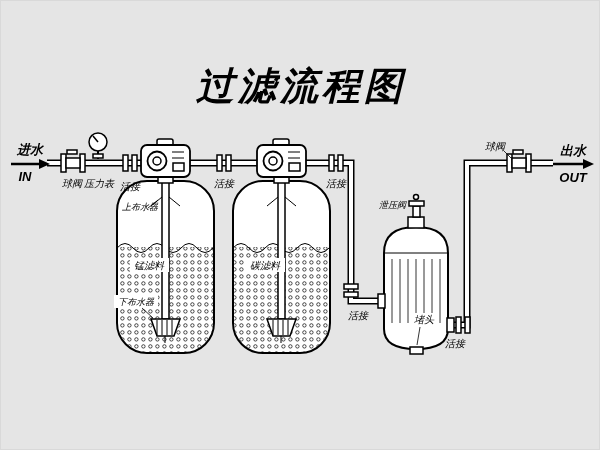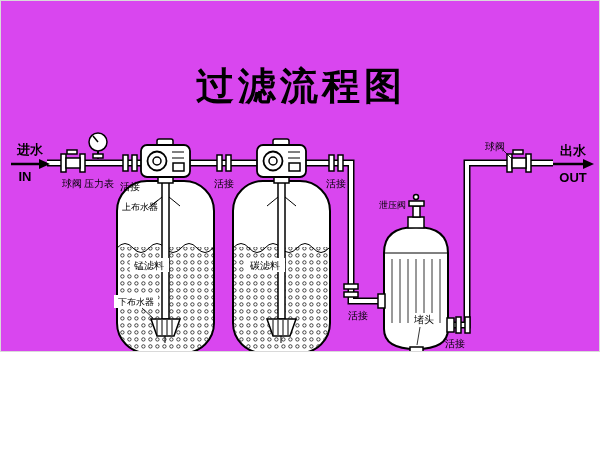--- a/index.html
+++ b/index.html
@@ -1,19 +1,20 @@
 <!DOCTYPE html>
 <html><head>
 <meta charset="utf-8">
 <style>
   html,body{margin:0;padding:0;background:#fff;}
   .canvas{
-    position:relative;width:600px;height:352px;box-sizing:border-box;
-    border:1px solid #d9d9d9;background:#d946ef;overflow:hidden;
+    position:relative;width:600px;height:450px;box-sizing:border-box;
+    border:1px solid #d9d9d9;background:#e5e5e5;overflow:hidden;
     font-family:"Liberation Sans", sans-serif;
+    font-style:italic;
   }
   svg{display:block;}
   text{fill:#000;font-family:"Liberation Sans", sans-serif;}
   .title{font-size:38px;font-weight:bold;letter-spacing:4px;}
   .io{font-size:13px;font-weight:bold;}
   .lbl{font-size:10px;}
   .lbl-sm{font-size:9px;}
   .outline{fill:#fff;stroke:#000;stroke-width:1.5;}
   .thin{stroke:#000;stroke-width:1;fill:none;}
 </style>

